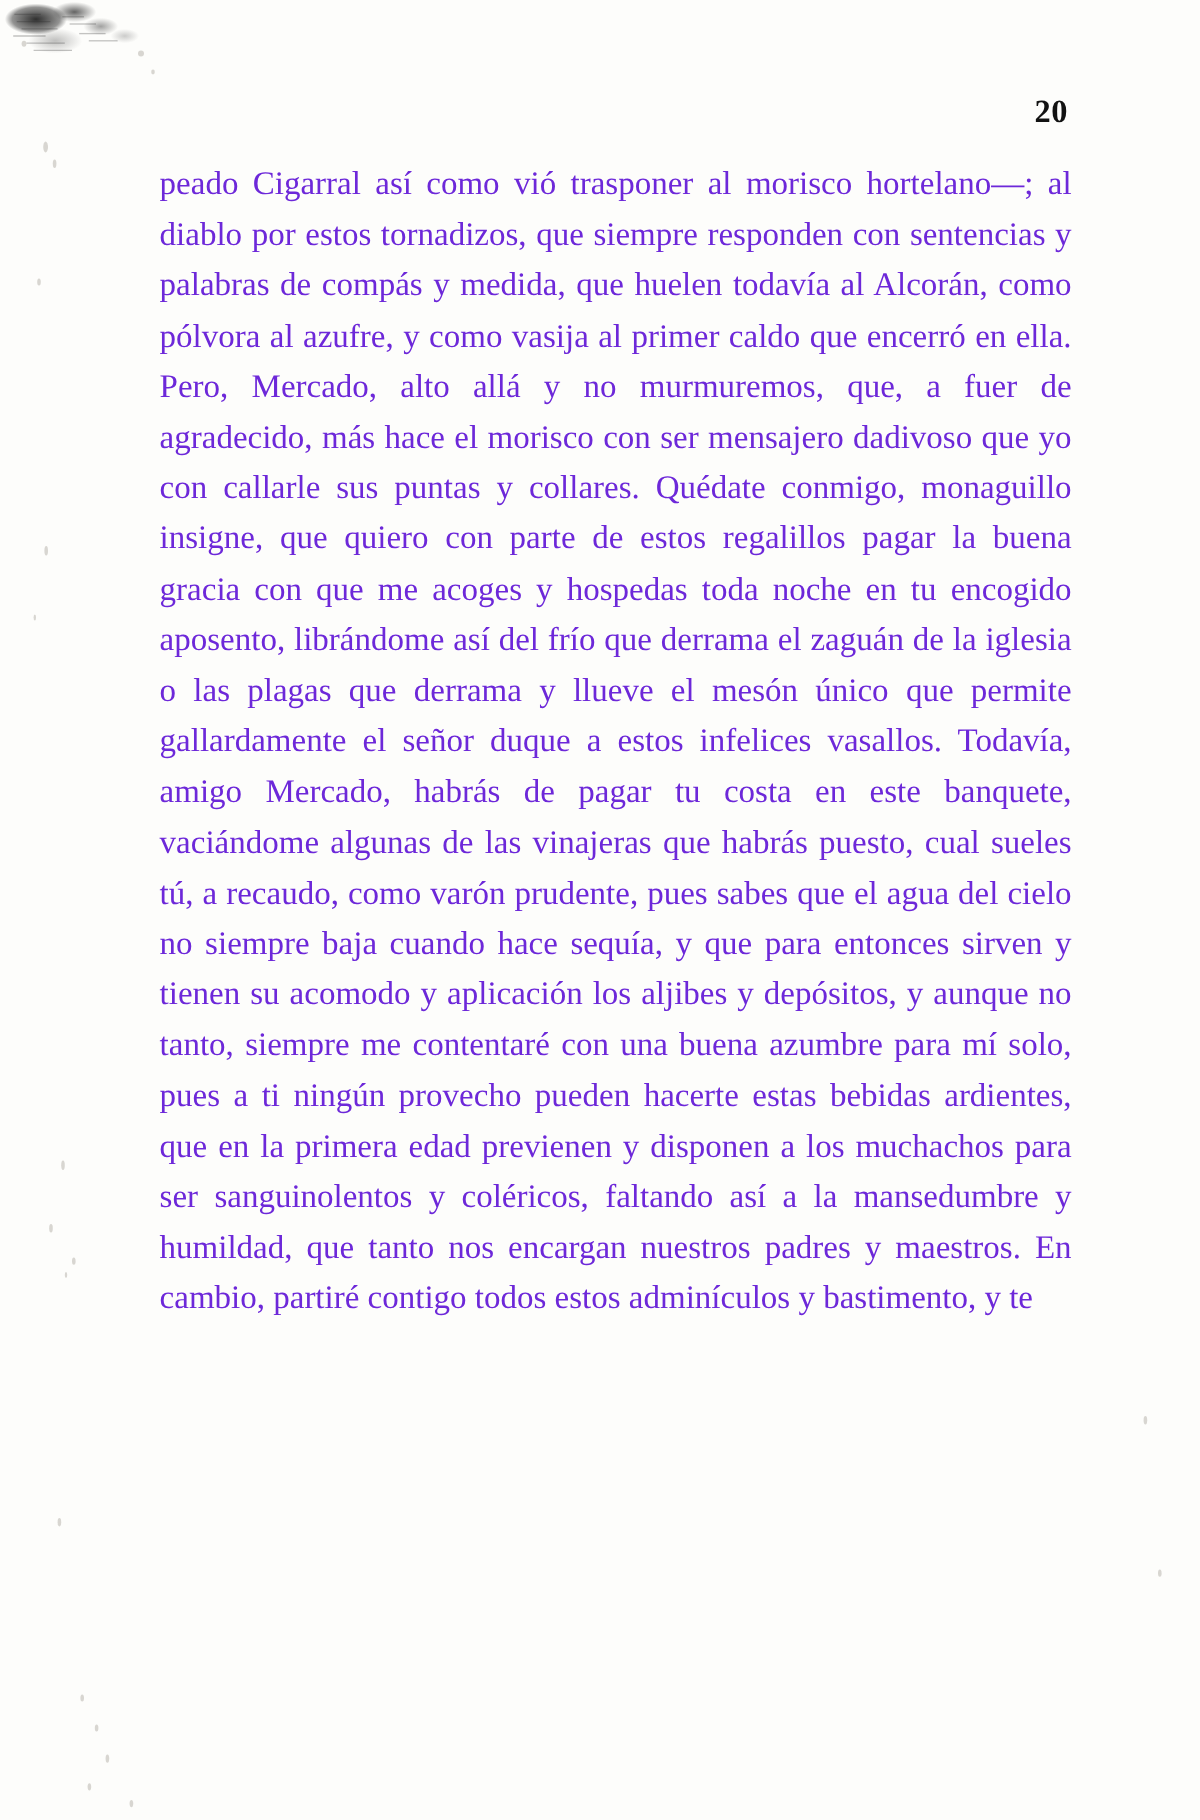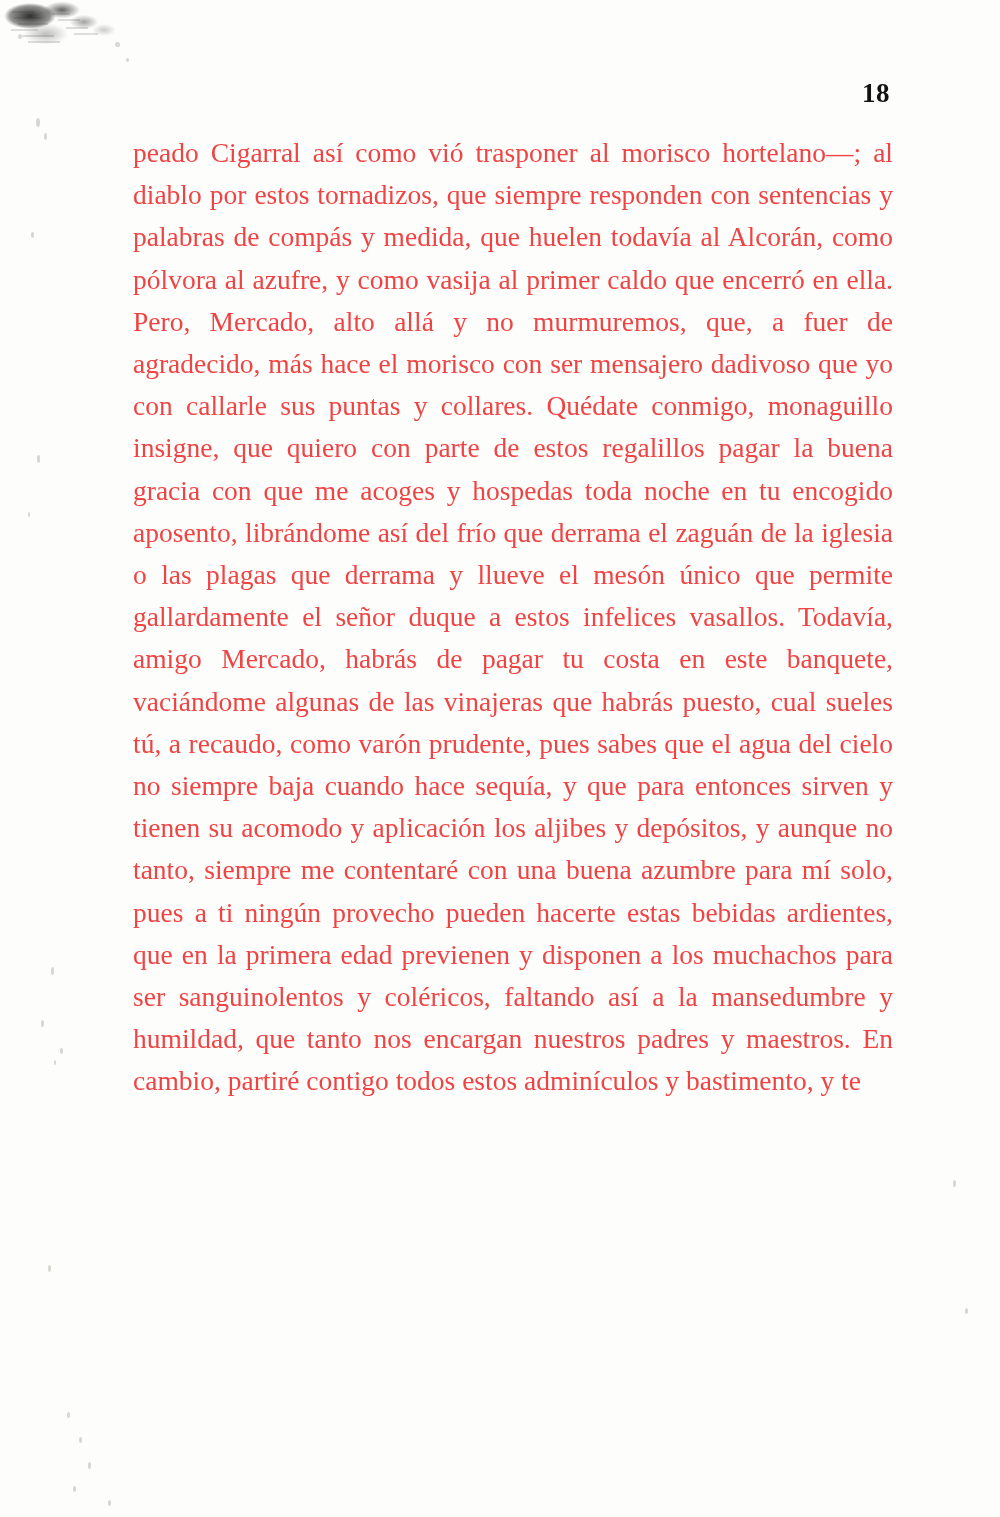--- a/index.html
+++ b/index.html
@@ -66,21 +66,21 @@
 
   .text-block {
     position: absolute;
     left: 133px;
     top: 132px;
     width: 760px;
   }
 
   .text-block p {
     margin: 0;
-    color: #ef4444;
+    color: #6d28d9;
     font-size: 27.5px;
     line-height: 42.2px;
     text-align: justify;
     text-justify: inter-word;
     font-family: "Liberation Serif", serif;
     text-rendering: optimizeLegibility;
   }
 </style>
 </head>
 <body>
@@ -97,21 +97,21 @@
         <line x1="14" y1="30" x2="46" y2="30"></line>
         <line x1="20" y1="36" x2="52" y2="36"></line>
         <line x1="44" y1="8" x2="62" y2="8"></line>
         <line x1="50" y1="14" x2="72" y2="14"></line>
         <line x1="58" y1="22" x2="80" y2="22"></line>
         <line x1="66" y1="28" x2="90" y2="28"></line>
       </g>
     </svg>
   </div>
 
-  <div class="page-number">18</div>
+  <div class="page-number">20</div>
 
   <div class="text-block">
     <p>peado Cigarral así como vió trasponer al morisco hortelano—; al diablo por estos tornadizos, que siempre responden con sentencias y palabras de compás y medida, que huelen todavía al Alcorán, como pólvora al azufre, y como vasija al primer caldo que encerró en ella. Pero, Mercado, alto allá y no murmuremos, que, a fuer de agradecido, más hace el morisco con ser mensajero dadivoso que yo con callarle sus puntas y collares. Quédate conmigo, monaguillo insigne, que quiero con parte de estos regalillos pagar la buena gracia con que me acoges y hospedas toda noche en tu encogido aposento, librándome así del frío que derrama el zaguán de la iglesia o las plagas que derrama y llueve el mesón único que permite gallardamente el señor duque a estos infelices vasallos. Todavía, amigo Mercado, habrás de pagar tu costa en este banquete, vaciándome algunas de las vinajeras que habrás puesto, cual sueles tú, a recaudo, como varón prudente, pues sabes que el agua del cielo no siempre baja cuando hace sequía, y que para entonces sirven y tienen su acomodo y aplicación los aljibes y depósitos, y aunque no tanto, siempre me contentaré con una buena azumbre para mí solo, pues a ti ningún provecho pueden hacerte estas bebidas ardientes, que en la primera edad previenen y disponen a los muchachos para ser sanguinolentos y coléricos, faltando así a la mansedumbre y humildad, que tanto nos encargan nuestros padres y maestros. En cambio, partiré contigo todos estos adminículos y bastimento, y te</p>
   </div>
 
   <div class="speck" style="left:36px;  top:118px; width:4px;  height:9px;"></div>
   <div class="speck" style="left:44px;  top:133px; width:3px;  height:7px;"></div>
   <div class="speck" style="left:31px;  top:232px; width:3px;  height:6px;"></div>
   <div class="speck" style="left:37px;  top:455px; width:3px;  height:8px;"></div>
   <div class="speck" style="left:28px;  top:512px; width:2px;  height:5px;"></div>

